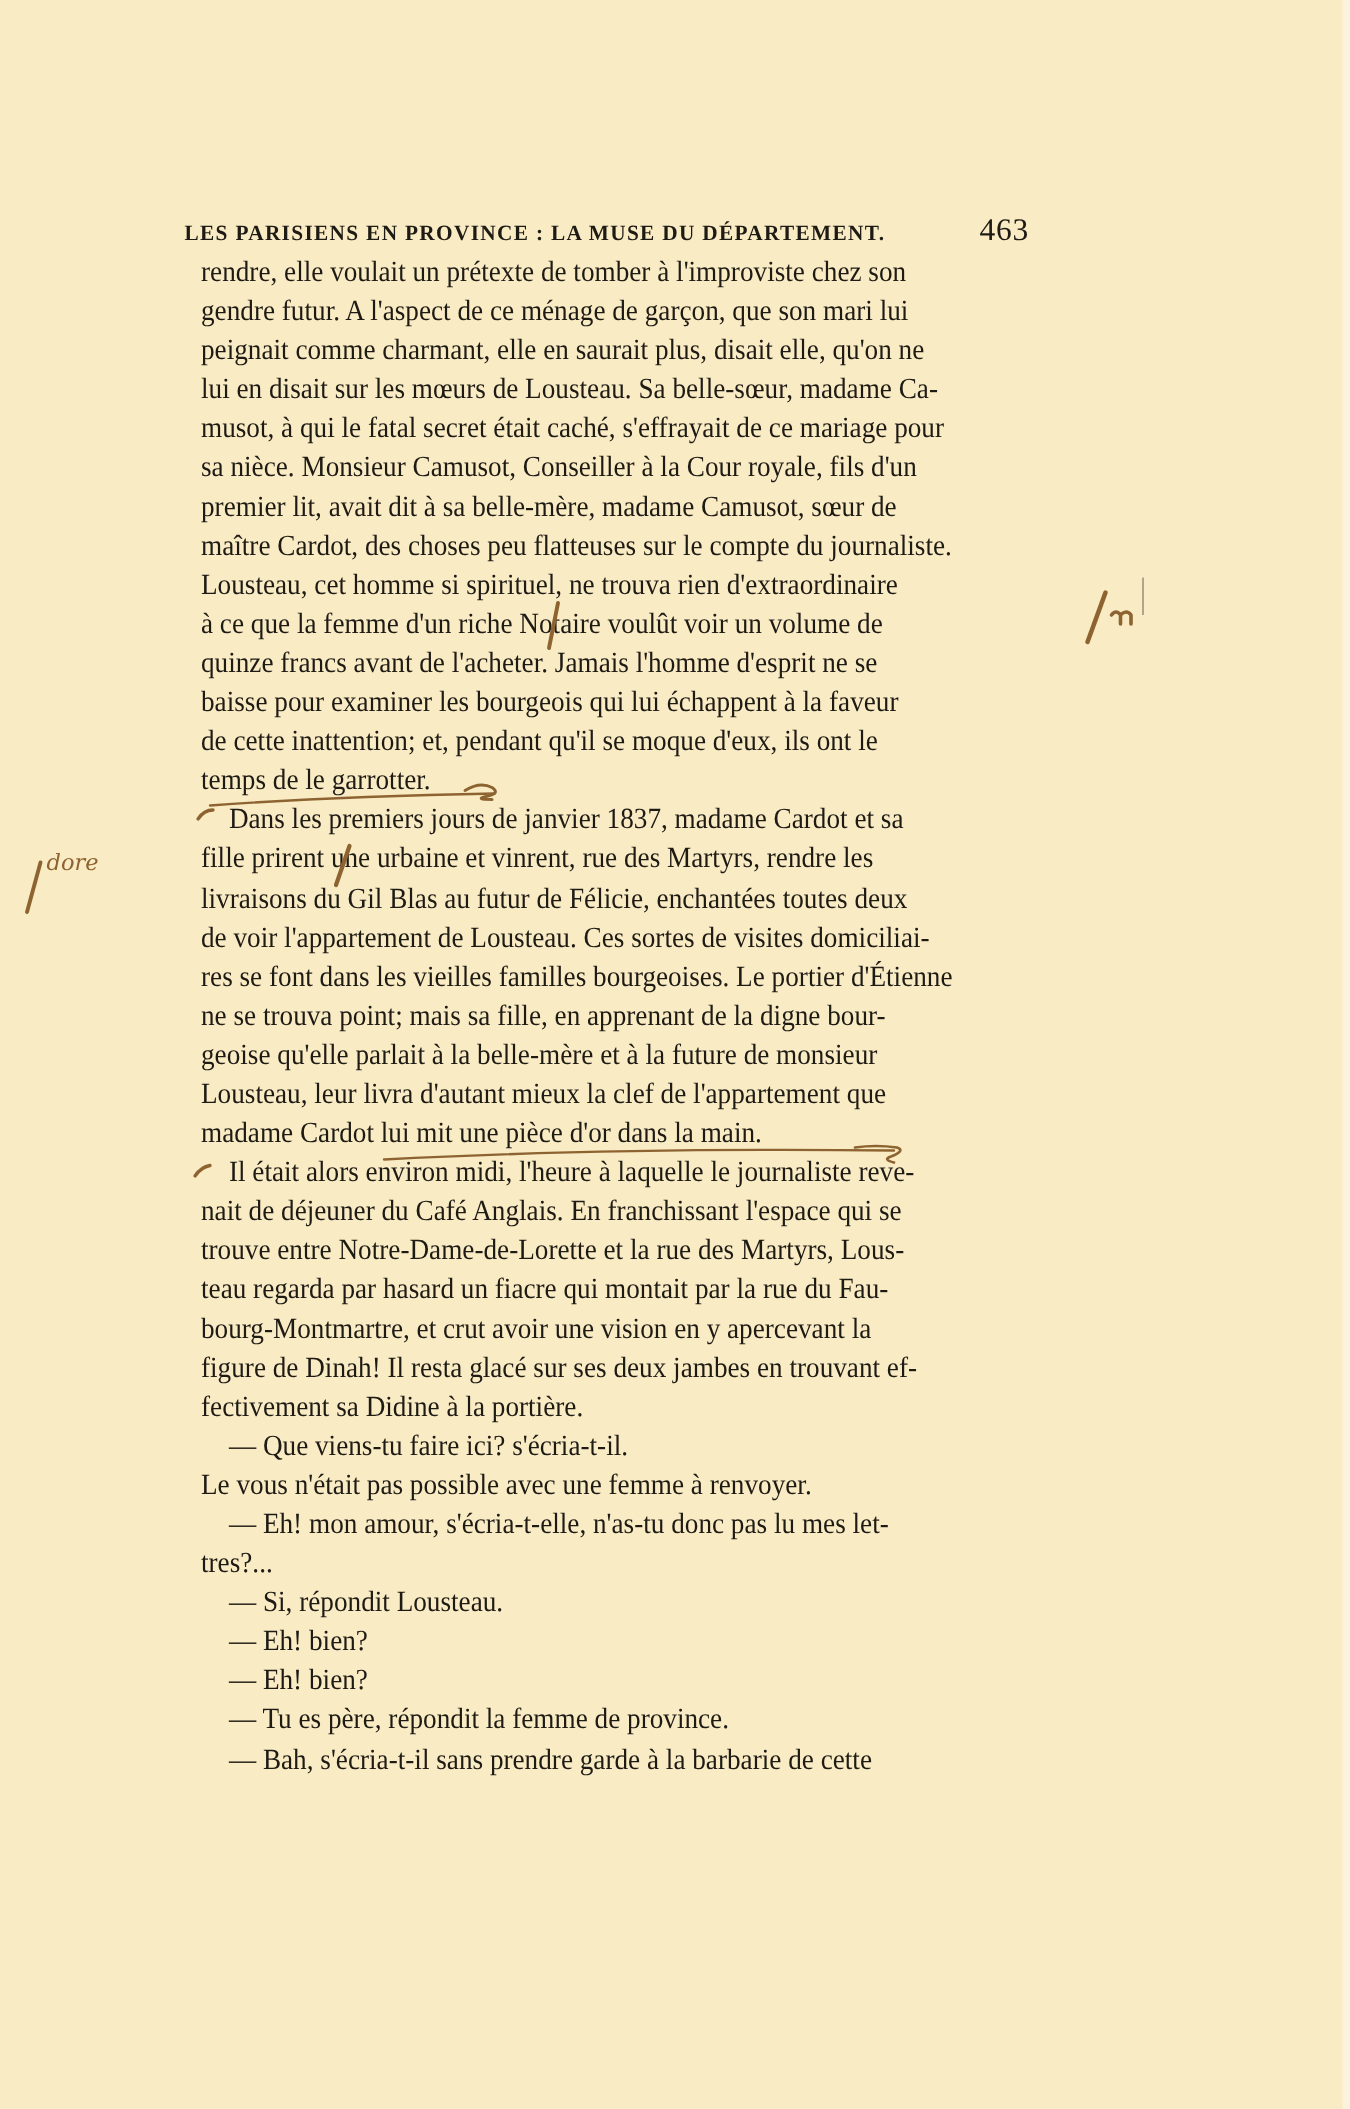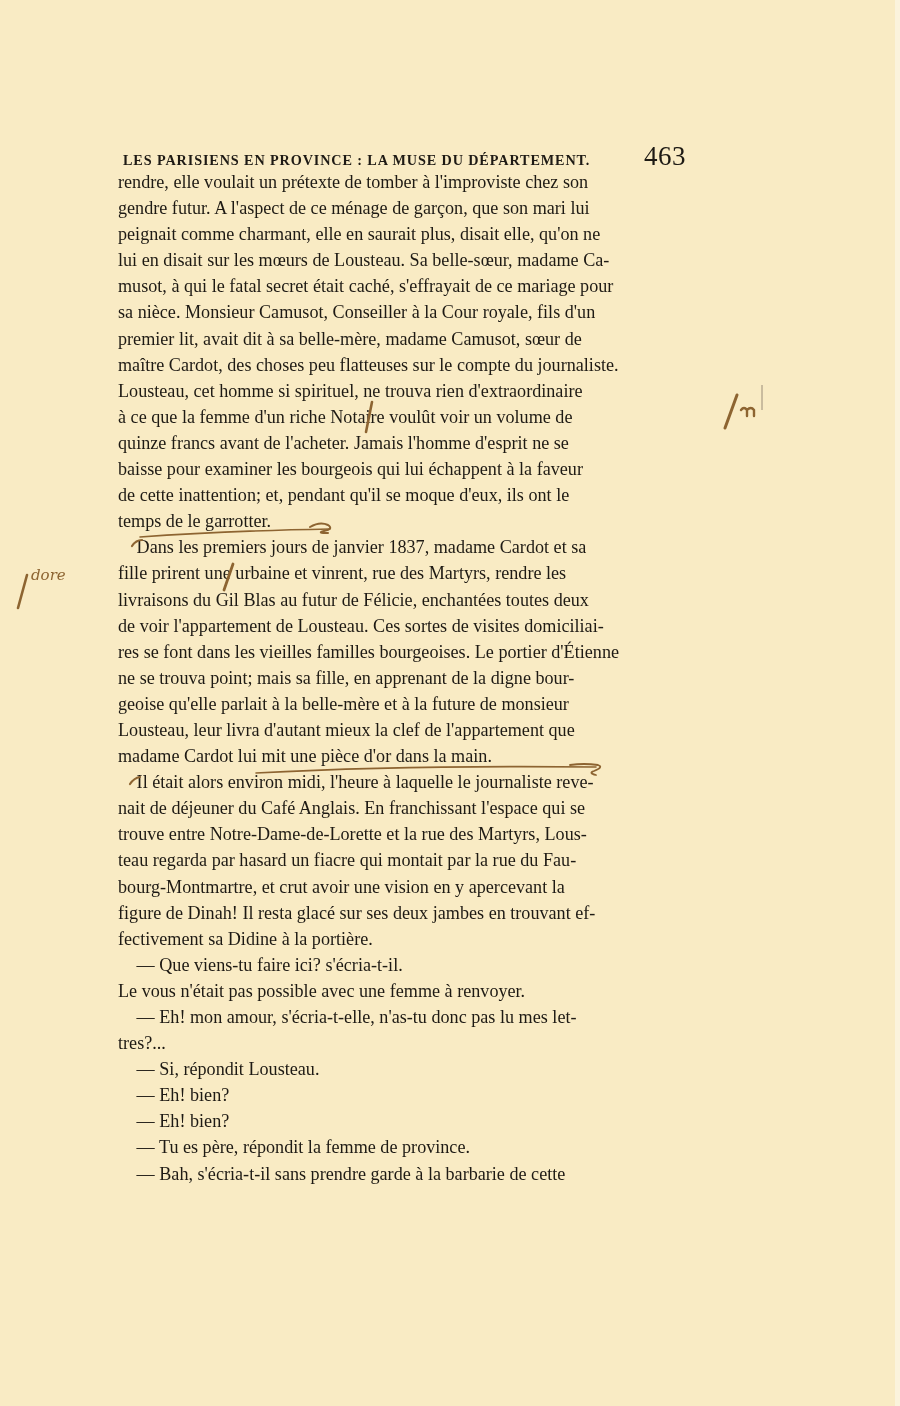--- a/index.html
+++ b/index.html
@@ -44,26 +44,26 @@
       font-family: "Liberation Serif", serif;
       font-weight: bold;
       font-size: 14.5px;
       letter-spacing: 0.9px;
       text-transform: uppercase;
       transform: scaleX(0.98);
       transform-origin: left;
     }
     .page-number {
       font-family: "Liberation Serif", serif;
-      font-size: 27px;
+      font-size: 21px;
       letter-spacing: 0.5px;
     }
     .text-block {
       position: absolute;
-      left: 118px;
+      left: 134px;
       top: 169px;
       width: 563px;
     }
     .line {
       height: 26.1px;
       line-height: 26.1px;
       font-size: 19.5px;
       white-space: nowrap;
       display: flex;
       justify-content: space-between;

